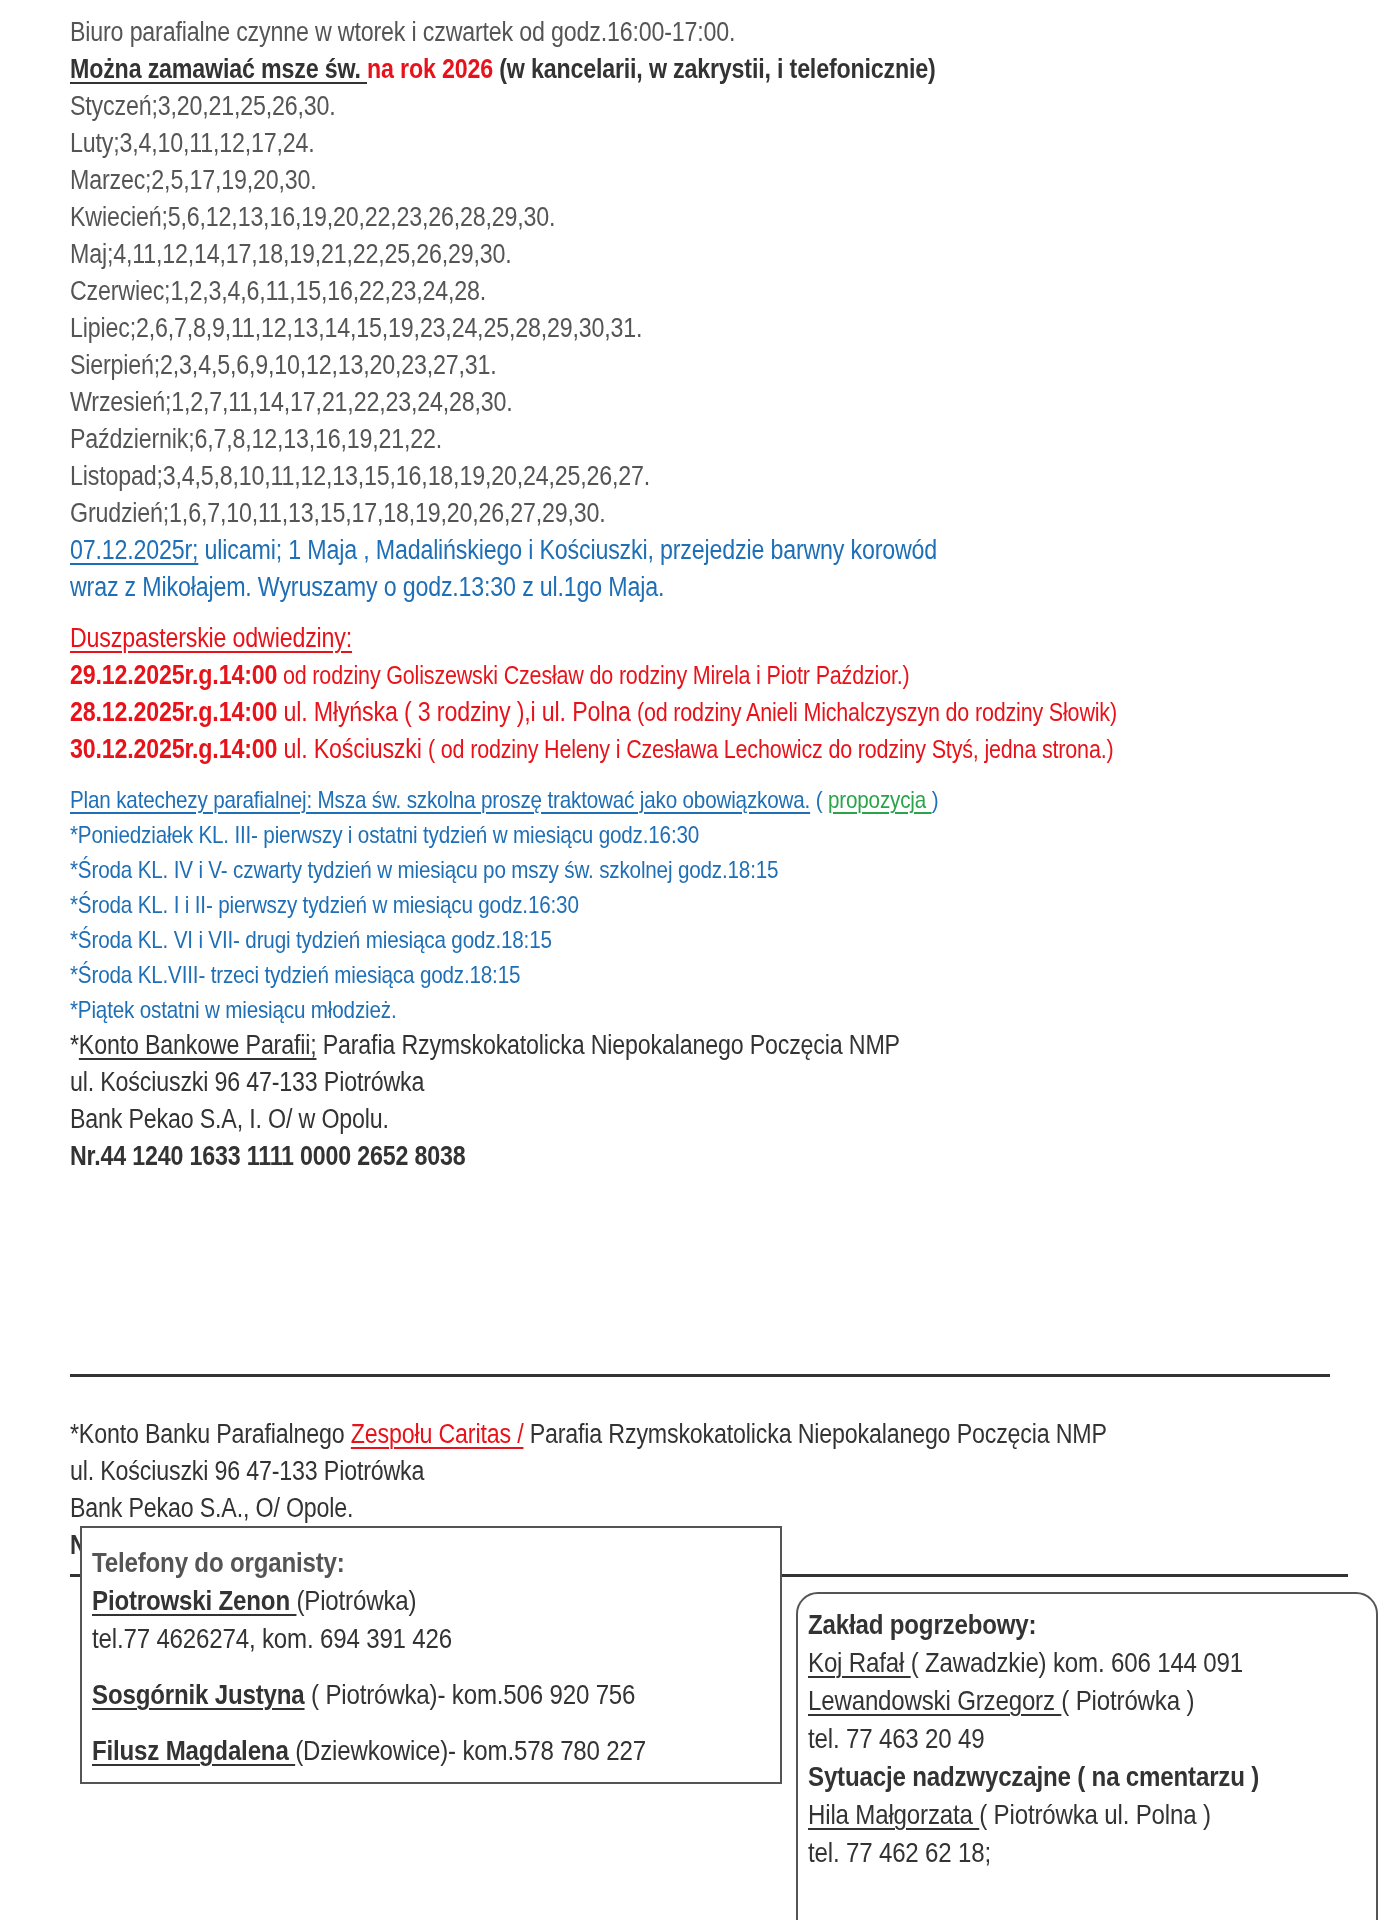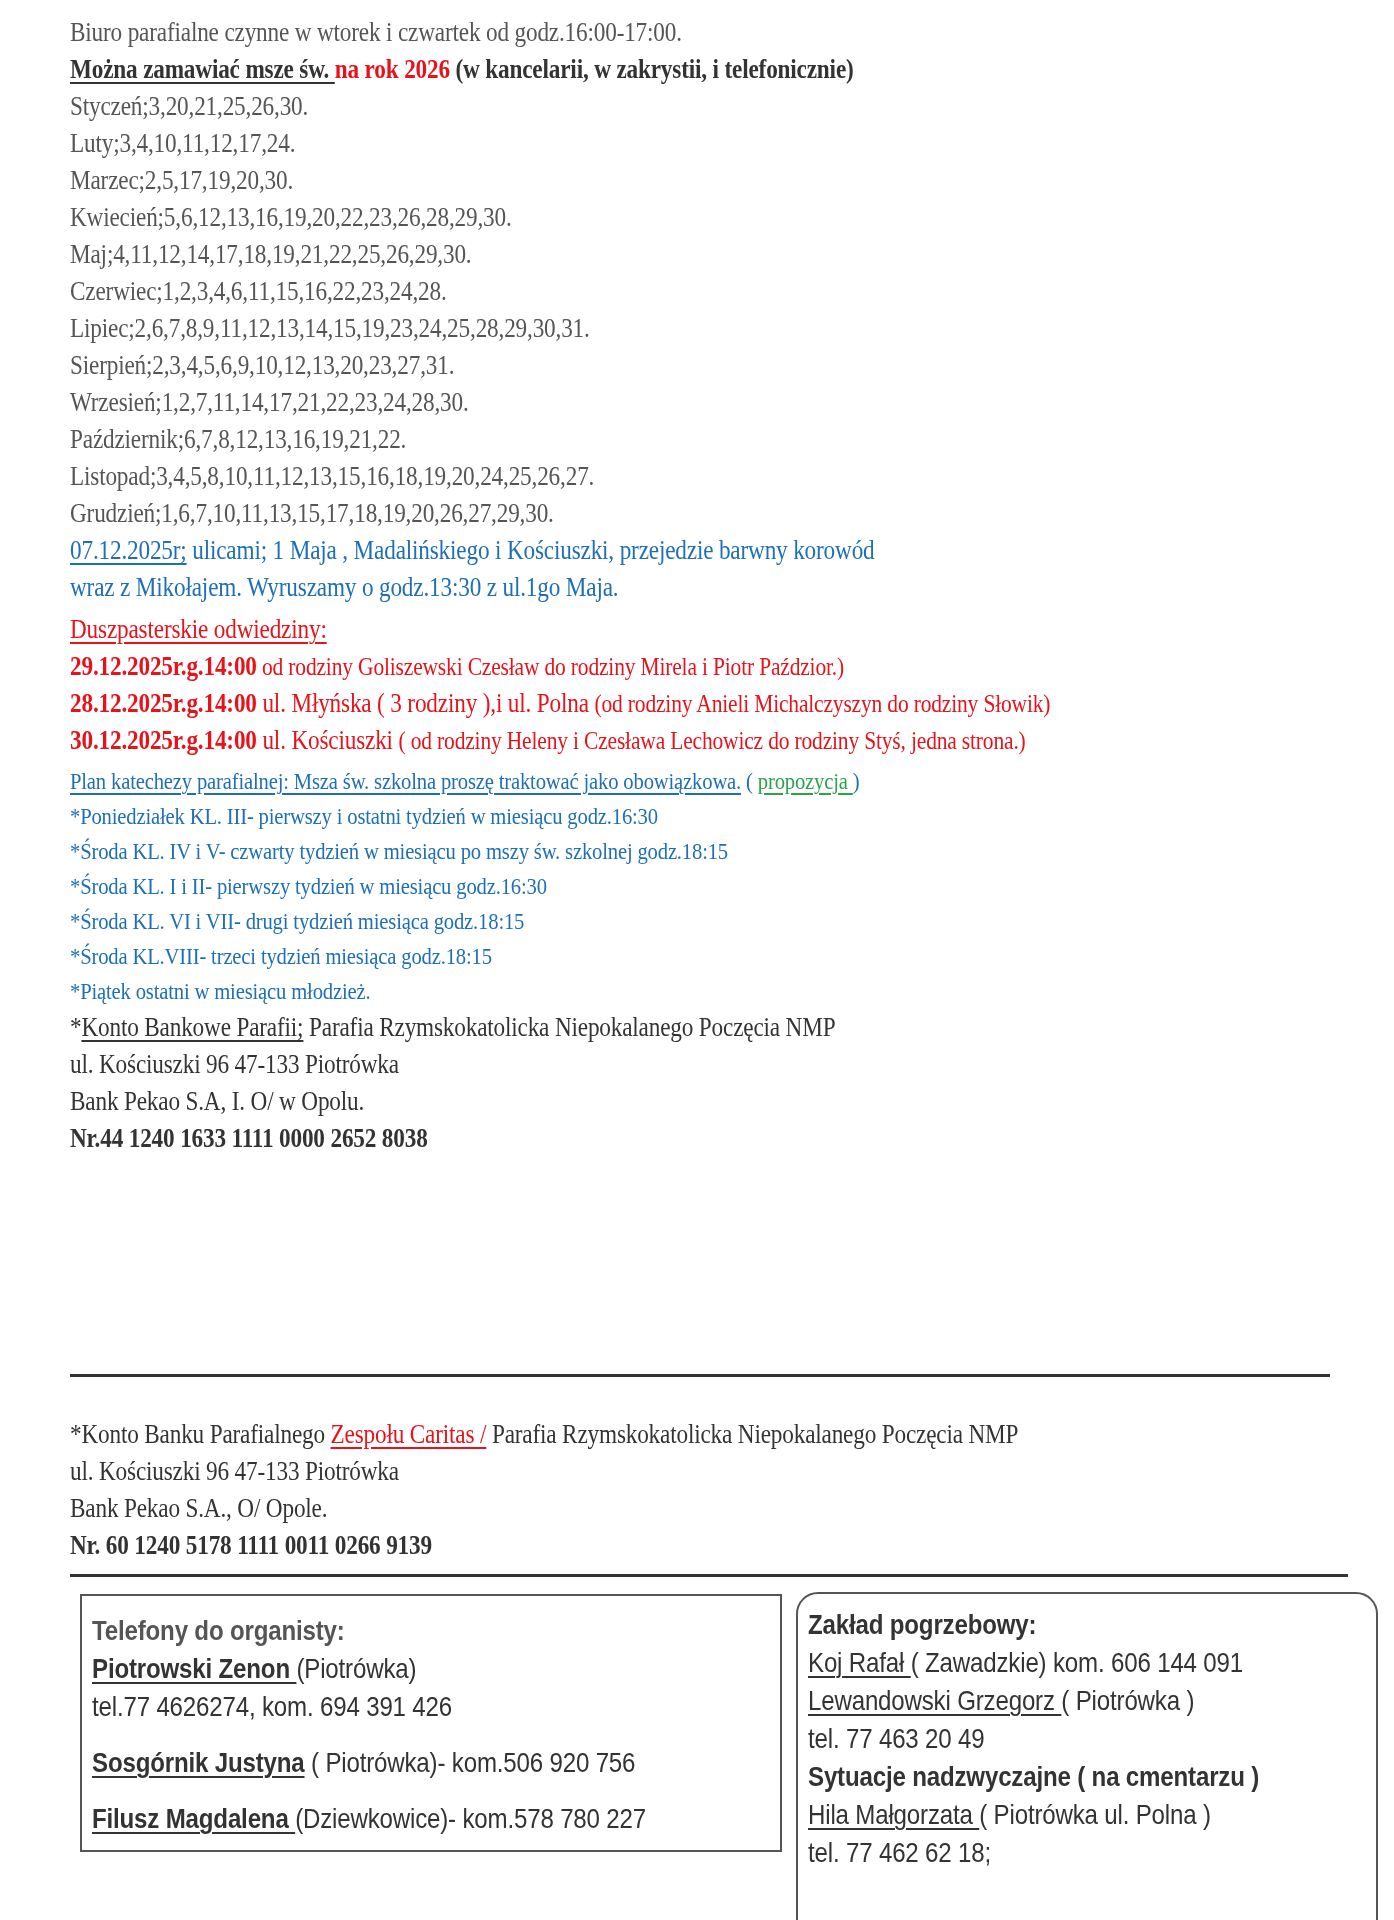--- a/index.html
+++ b/index.html
@@ -1,37 +1,37 @@
 <!DOCTYPE html>
 <html><head>
   <meta charset="utf-8">
   <style>
     html, body { margin: 0; padding: 0; background: #ffffff; }
     body {
       width: 1394px; height: 1920px; position: relative; overflow: hidden;
       font-family: "Liberation Sans", sans-serif;
       color: #333333;
     }
-    .page { position: absolute; left: 70px; top: 14px; width: 1300px; font-family: Liberation Serif, serif; }
+    .page { position: absolute; left: 70px; top: 14px; width: 1300px; }
     .line {
       font-size: 27px; line-height: 37px; white-space: nowrap;
       transform: scaleX(0.86); transform-origin: left center;
       letter-spacing: -0.2px;
     }
     .b { font-weight: bold; }
     .u { text-decoration: underline; text-underline-offset: 4px; text-decoration-thickness: 2px; }
     .red { color: #e8131a; }
     .blue { color: #1e6fb6; }
     .green { color: #2aa34a; }
     .dark { color: #333333; }
     .grey { color: #555555; }
     .sm { font-size: 25px; line-height: 36px; }
     .xs { font-size: 24px; line-height: 35px; }
     .gap-s { margin-top: 6px; }
-    .gap-m { margin-top: 5px; }
+    .gap-m { margin-top: 14px; }
     .rule { position: absolute; left: 70px; height: 3px; background: #333333; }
     .box {
       position: absolute; border: 2px solid #555555; background: #fff;
       box-sizing: border-box; padding: 16px 10px 10px 10px;
     }
     .box .line { font-size: 28px; line-height: 38px; }
   </style>
 </head>
 <body>
 
@@ -108,21 +108,21 @@
   <div class="line dark">
     <span>*Konto Banku Parafialnego </span><span class="red u" style="text-decoration-color:#e8131a">Zespołu Caritas /</span><span> Parafia Rzymskokatolicka Niepokalanego Poczęcia NMP</span>
   </div>
   <div class="line dark">ul. Kościuszki 96  47-133 Piotrówka</div>
   <div class="line dark">Bank Pekao S.A., O/ Opole.</div>
   <div class="line dark b">Nr. 60 1240 5178 1111 0011 0266 9139</div>
 </div>
 
 <div class="rule" style="top:1574px; width:1278px;"></div>
 
-<div class="box" style="left:80px; top:1594px; width:702px; height:258px;">
+<div class="box" style="left:80px; top:1526px; width:702px; height:258px;">
   <div class="line b grey">Telefony do  organisty:</div>
   <div class="line dark">
     <span class="b u">Piotrowski Zenon </span><span>(Piotrówka)</span>
   </div>
   <div class="line dark">tel.77 4626274, kom. 694 391 426</div>
   <div class="line dark" style="margin-top:18px">
     <span class="b u">Sosgórnik Justyna</span><span> ( Piotrówka)- kom.506 920 756</span>
   </div>
   <div class="line dark" style="margin-top:18px">
     <span class="b u">Filusz Magdalena </span><span>(Dziewkowice)- kom.578 780 227</span>

